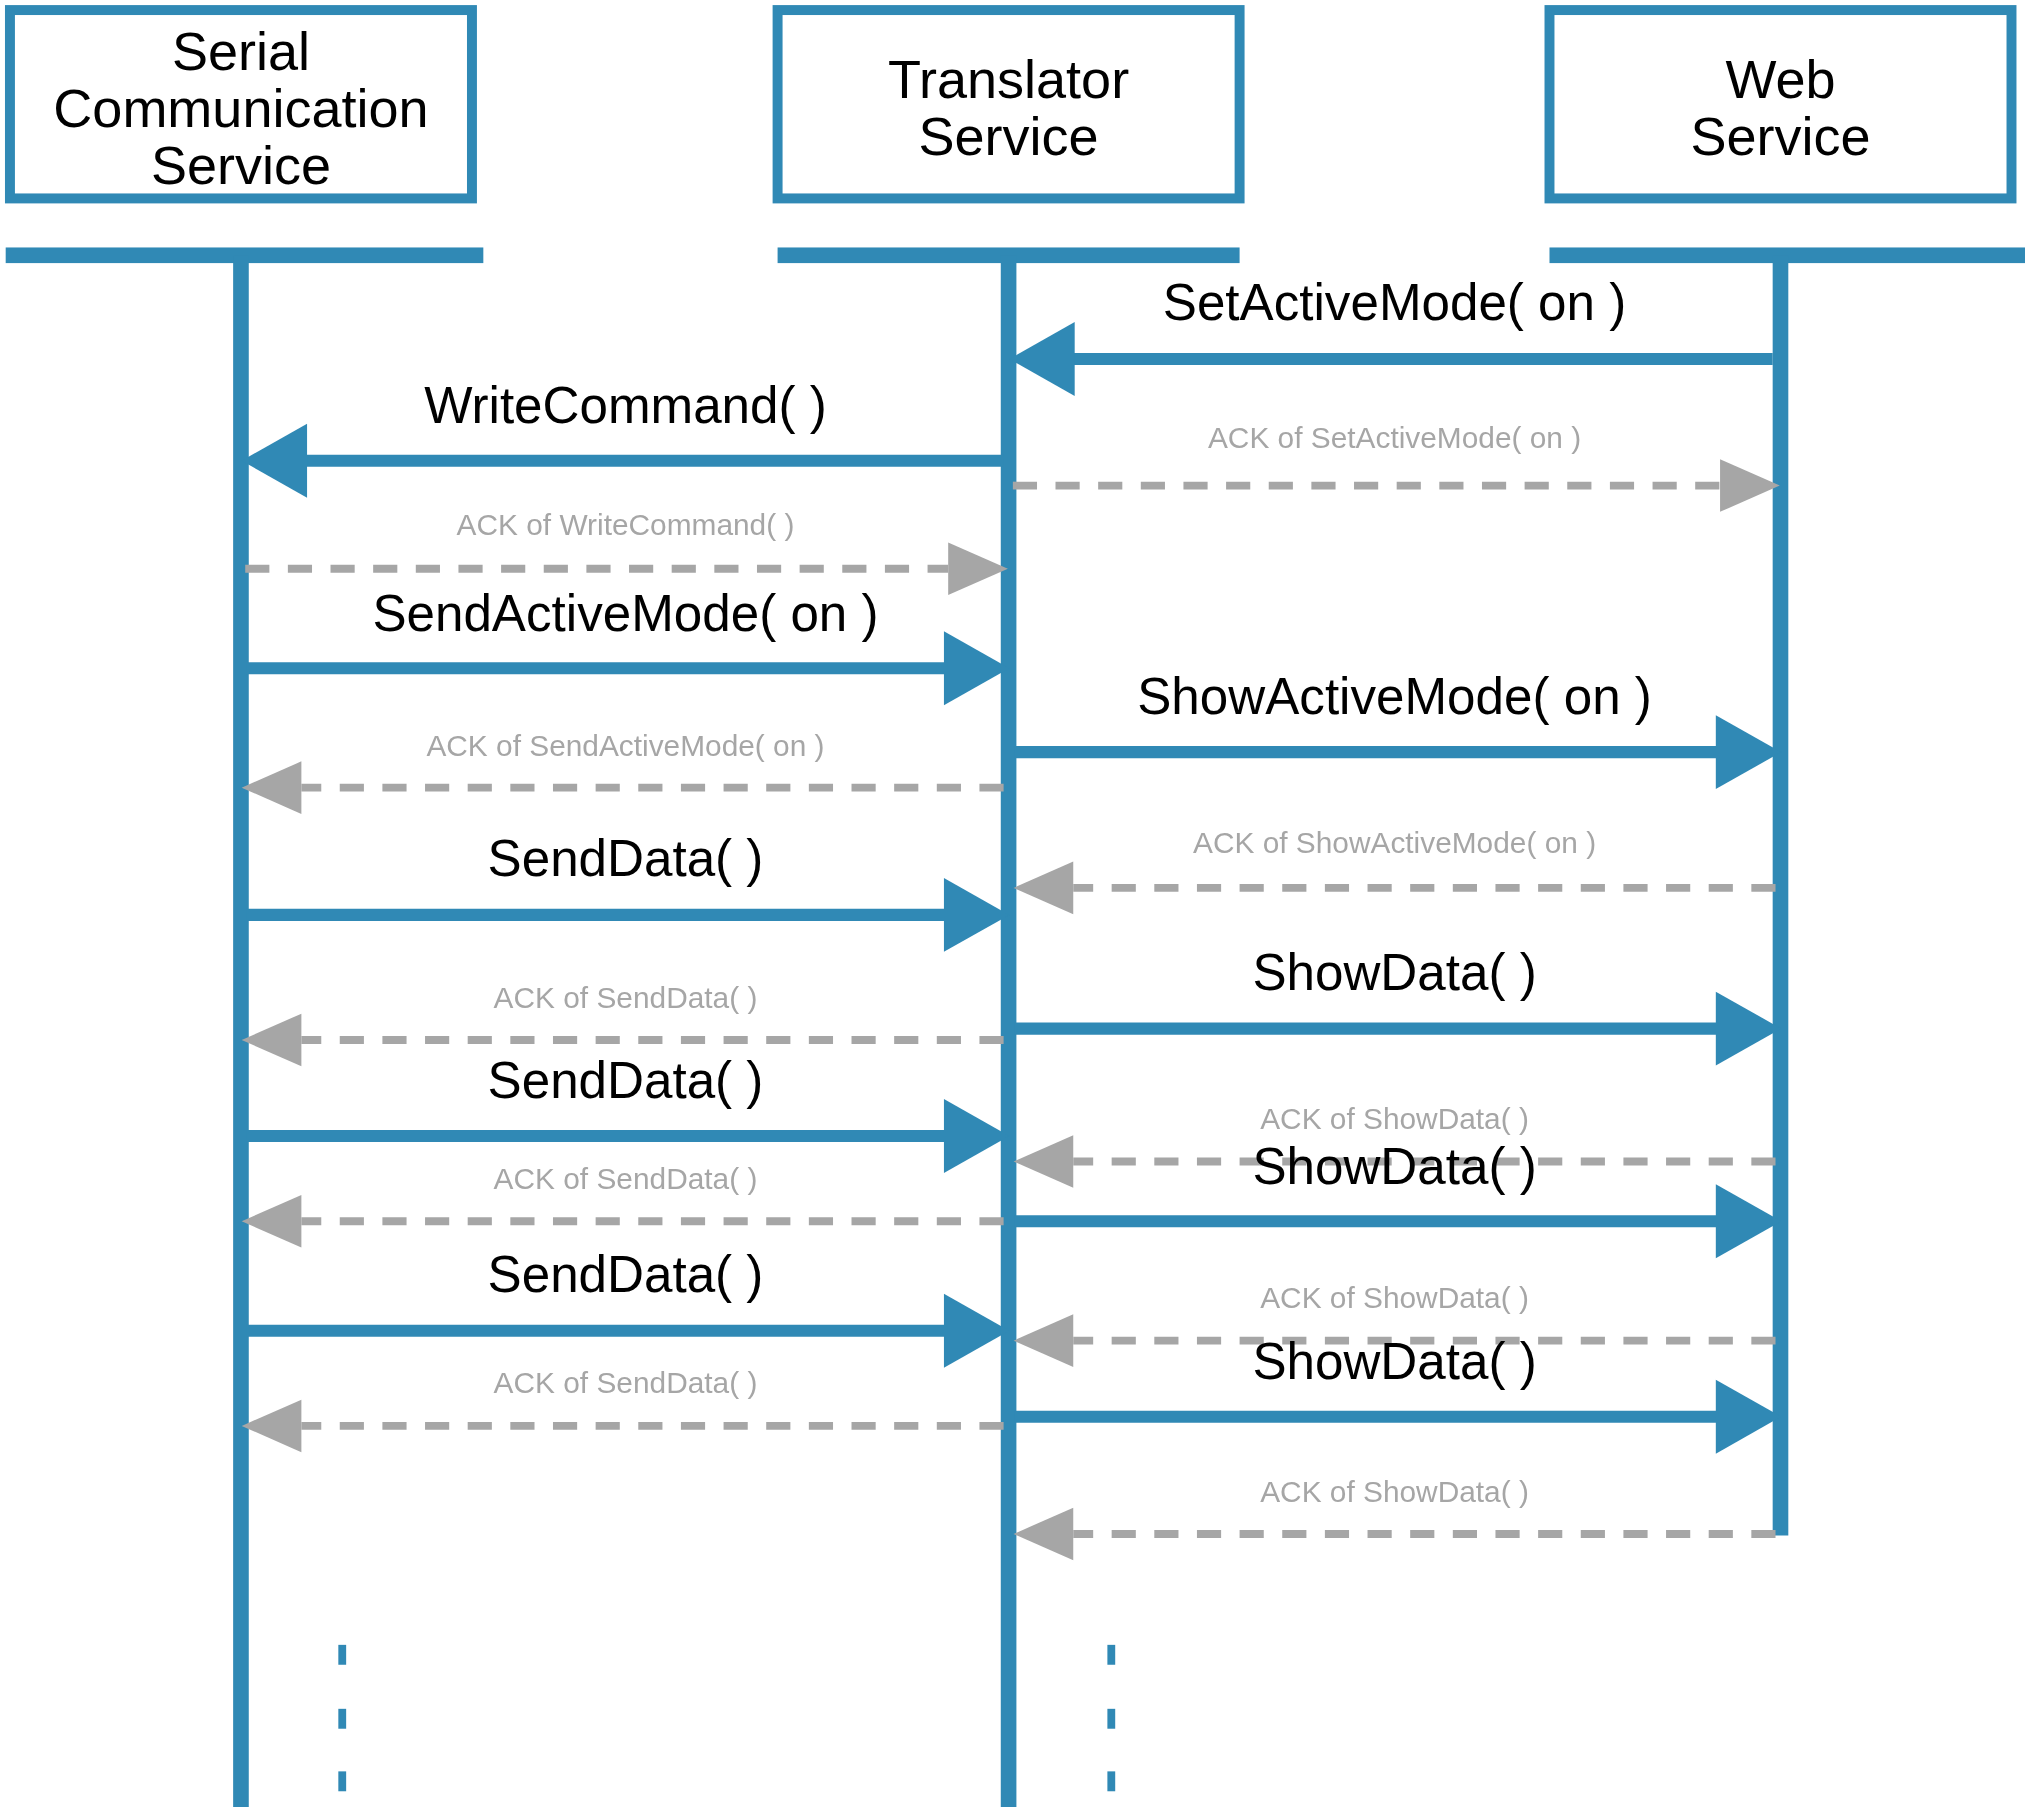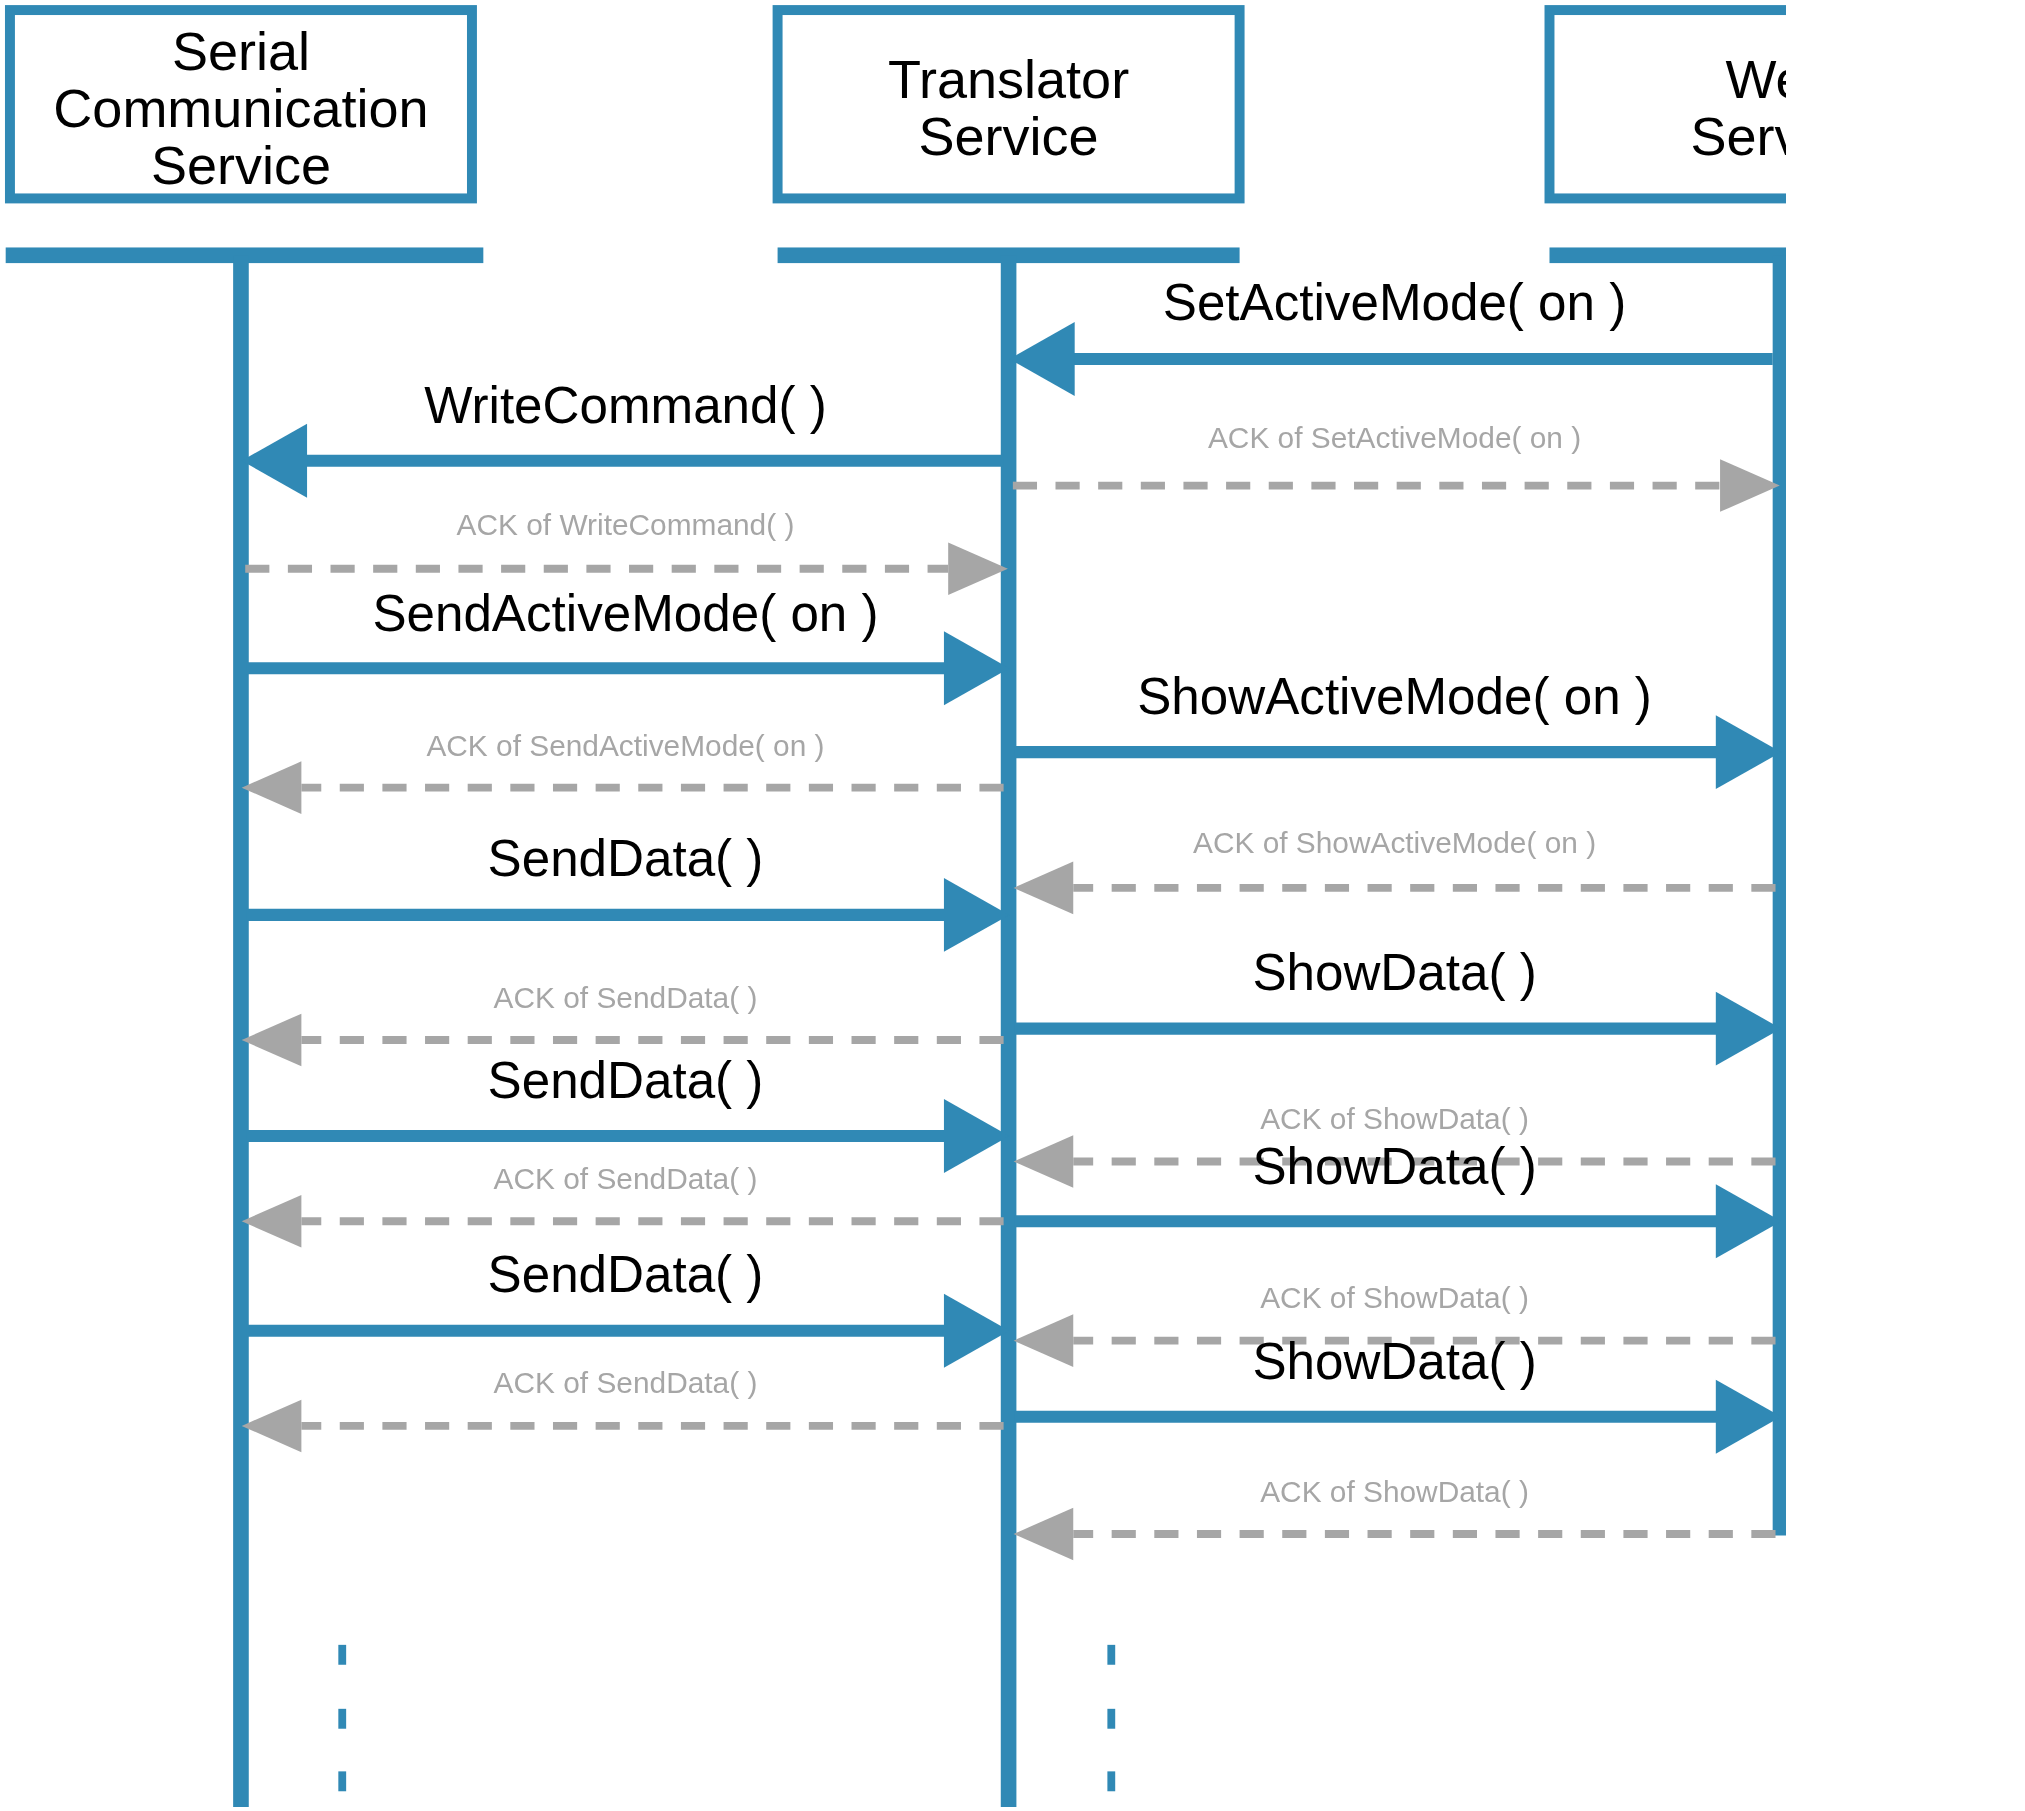--- a/index.html
+++ b/index.html
@@ -5,21 +5,21 @@
   html, body {
     margin: 0;
     padding: 0;
     background: #ffffff;
   }
   body {
     font-family: "Liberation Sans", sans-serif;
   }
   #diagram-root {
     position: relative;
-    width: 1786px;
+    width: 2025px;
     height: 1812px;
     background: #ffffff;
     overflow: hidden;
   }
   #seq-svg {
     display: block;
     width: 2025px;
     height: 1812px;
   }
   .participant-box-rect {

